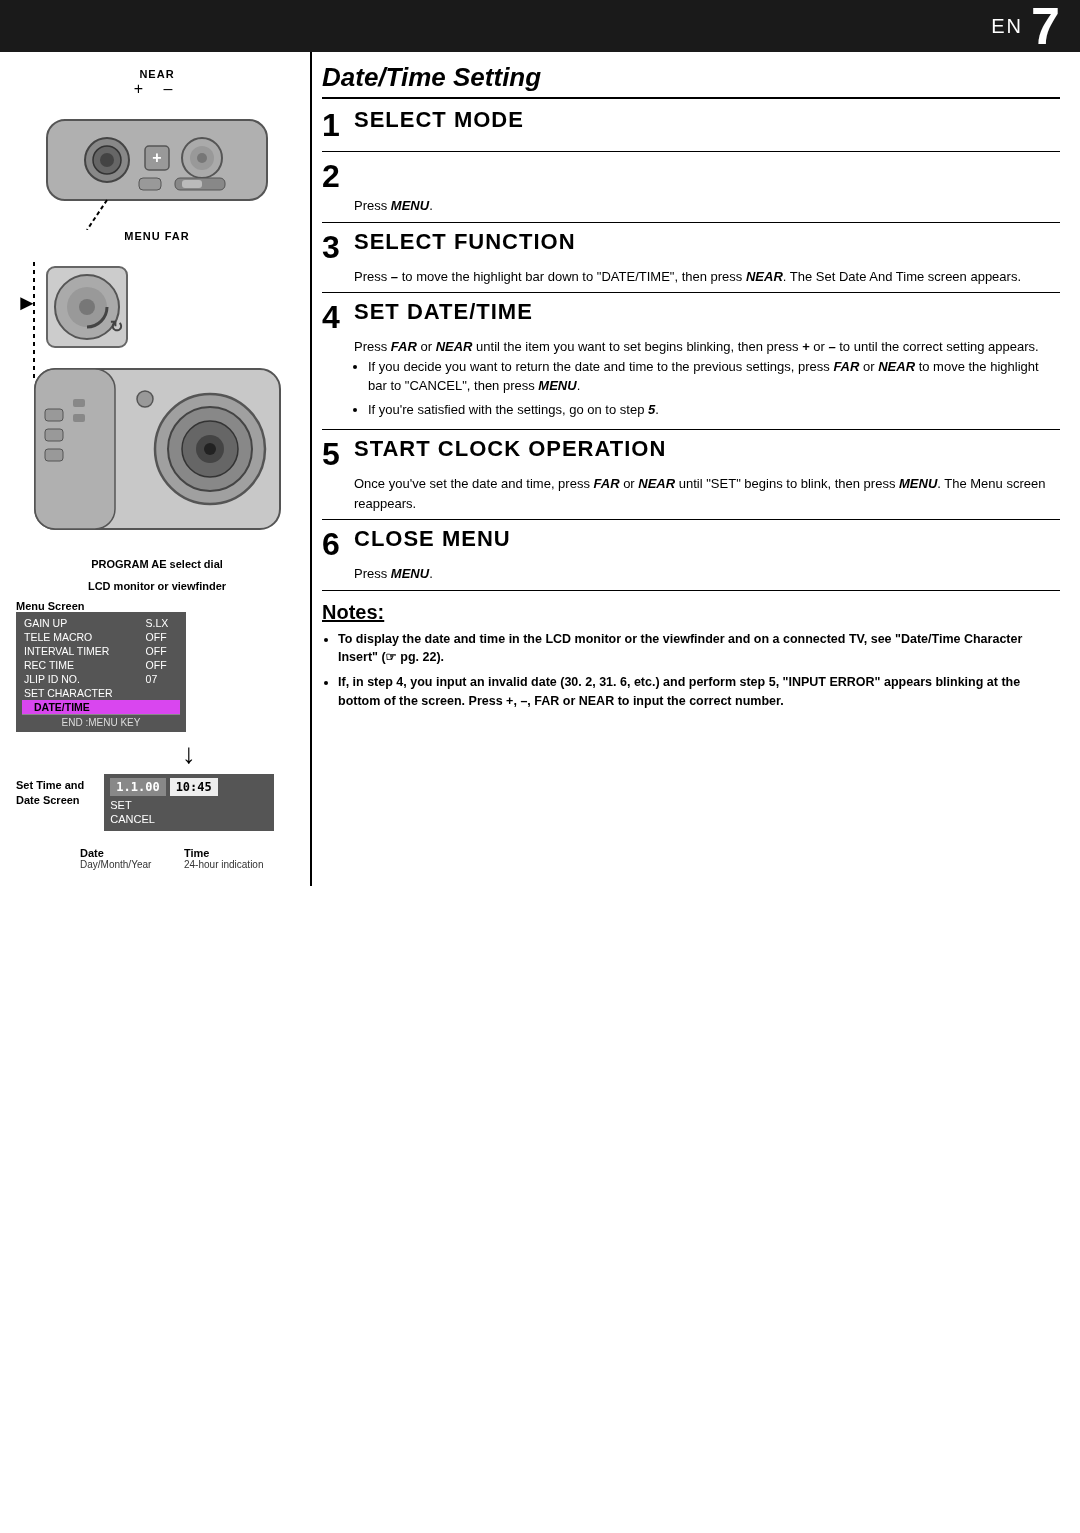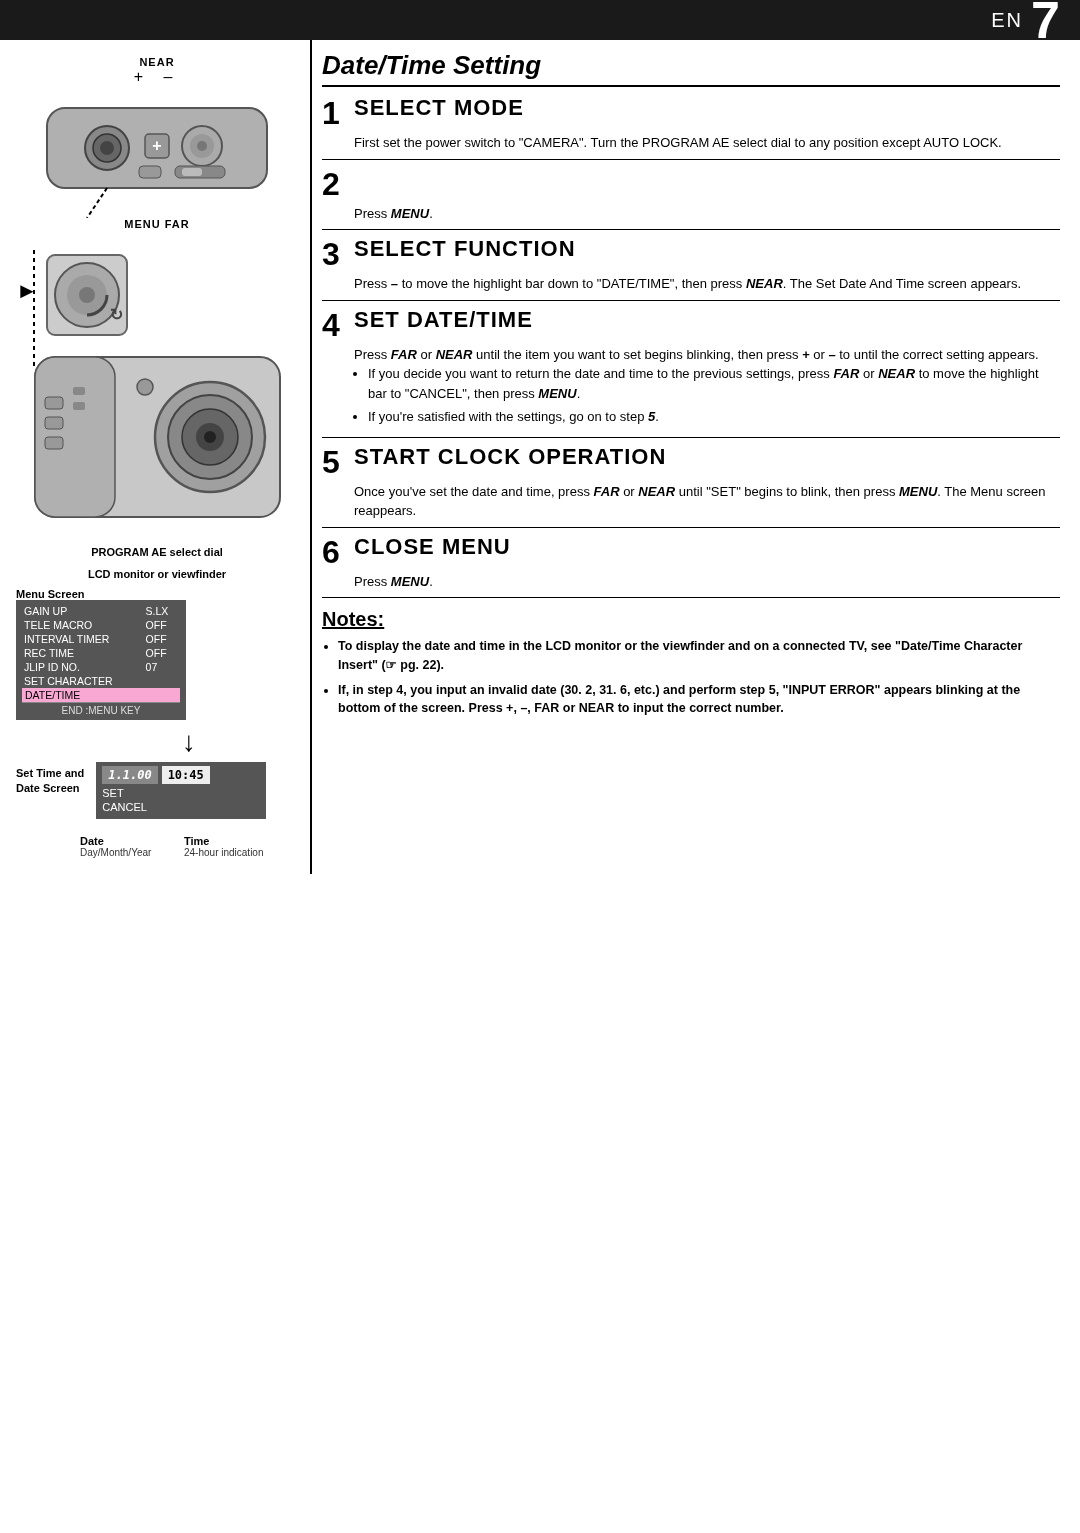--- a/index.html
+++ b/index.html
@@ -8,21 +8,21 @@
       min-height: 1533px;
       background: #fff;
       font-family: Arial, Helvetica, sans-serif;
       font-size: 14px;
       color: #000;
     }
 
     
     .header-bar {
       background: #1a1a1a;
-      height: 40px;
+      height: 52px;
       display: flex;
       align-items: center;
       justify-content: flex-end;
       padding-right: 20px;
       position: relative;
     }
     .header-bar .en-label {
       color: #fff;
       font-size: 20px;
       font-weight: normal;
@@ -222,21 +222,21 @@
     .set-time-section {
       display: flex;
       flex-direction: row;
       align-items: flex-start;
       margin-bottom: 6px;
     }
     .set-time-label {
       font-size: 11px;
       font-weight: bold;
       min-width: 64px;
-      padding-right: 12px;
+      padding-right: 20px;
       padding-top: 4px;
       line-height: 1.4;
     }
     .set-time-box {
       background: #555;
       color: #fff;
       padding: 4px 6px;
       min-width: 170px;
     }
     .set-time-box .time-row {
@@ -246,21 +246,20 @@
       margin-bottom: 3px;
     }
     .set-time-box .time-val {
       background: #888;
       color: #fff;
       font-size: 12px;
       font-weight: bold;
       padding: 2px 6px;
       margin-right: 4px;
       font-family: monospace;
-      font-style: italic;
     }
     .set-time-box .time-val-highlighted {
       background: #eee;
       color: #000;
       font-size: 12px;
       font-weight: bold;
       padding: 2px 6px;
       font-family: monospace;
     }
     .set-time-box .set-cancel-row {
@@ -405,21 +404,21 @@
                   <td>OFF</td>
                 </tr>
             <tr>
                   <td>JLIP ID NO.</td>
                   <td>07</td>
                 </tr>
             <tr>
                   <td colspan="2">SET CHARACTER</td>
                 </tr>
             <tr class="highlighted-row">
-                  <td colspan="2" style="background:#f9a8d4; color:#000; font-weight:normal; padding:1px 3px;">DATE/TIME</td>
+                  <td colspan="2" style="background:#d946ef; color:#000; font-weight:bold; padding:1px 12px;">DATE/TIME</td>
                 </tr>
           </tbody>
             </table>
           <div class="end-menu-row">END :MENU KEY</div>
         </div>
       </div>
 
       <div class="arrow-down">↓</div>
 
       <div class="set-time-section">
@@ -449,23 +448,20 @@
 
   <div class="right-panel">
 
     <div class="page-title">Date/Time Setting</div>
 
     <div class="step-section">
       <div class="step-header">
         <span class="step-number">1</span>
         <span class="step-title">Select Mode</span>
       </div>
-      <div class="step-body">
-        First set the power switch to "CAMERA". Turn the PROGRAM AE select dial to any position except AUTO LOCK.
-      </div>
     </div>
 
     <div class="step-section">
       <div class="step-header">
         <span class="step-number">2</span>
       </div>
       <div class="step-body">
         Press <b>MENU</b>.
       </div>
     </div>

